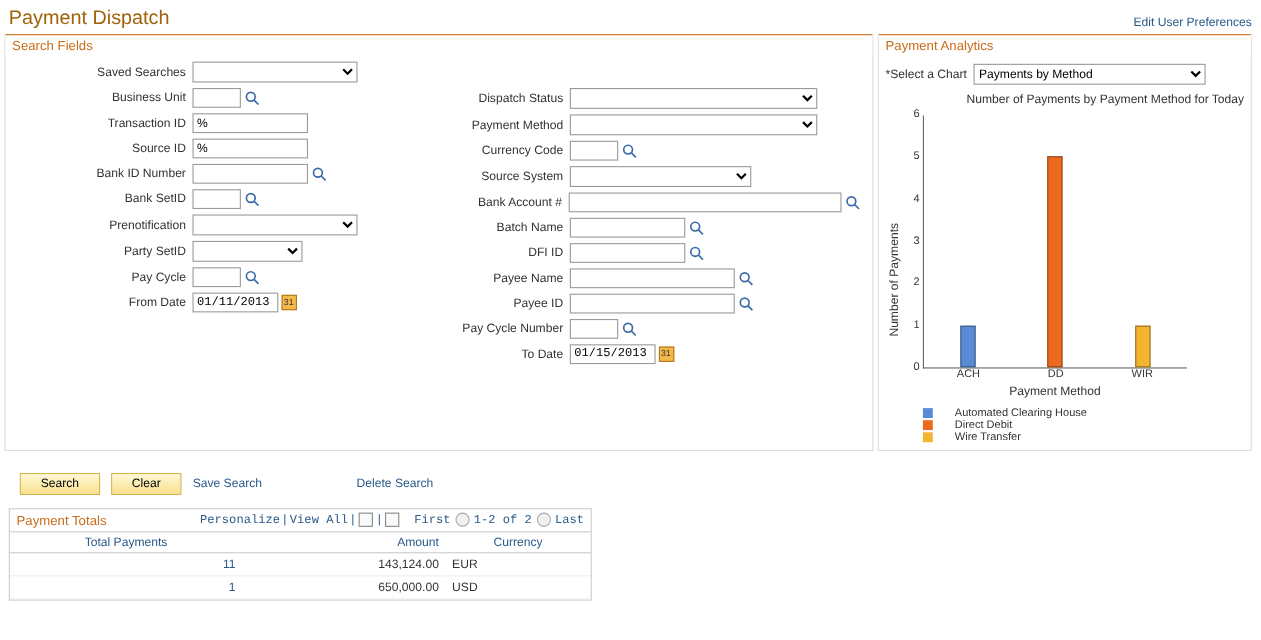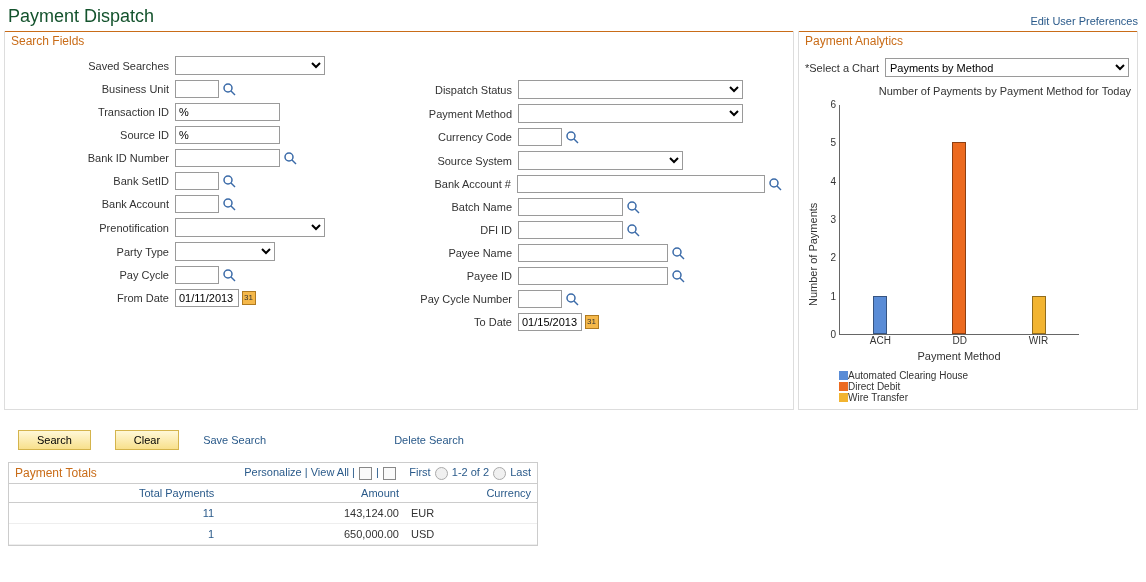--- a/index.html
+++ b/index.html
@@ -12,21 +12,21 @@
     background: #fff;
   }
   .page-header {
     display: flex;
     justify-content: space-between;
     align-items: flex-end;
     padding: 2px 4px 4px 4px;
   }
   .page-title {
     font-size: 18px;
-    color: #14532d;
+    color: #a16207;
     font-weight: normal;
     margin: 0;
   }
   .pref-link { color: #2a5a8a; cursor: pointer; }
   .panels {
     display: flex;
     gap: 4px;
   }
   .panel {
     border: 1px solid #ddd;
@@ -59,21 +59,21 @@
   input[type=text] {
     height: 18px;
     border: 1px solid #9a9a9a;
     padding: 1px 3px;
     font-size: 11px;
   }
   .w-sm { width: 44px; }
   .w-md { width: 105px; }
   .w-lg { width: 150px; }
   .w-xl { width: 250px; }
-  .w-date { width: 64px; }
+  .w-date { width: 78px; font-family: Liberation Mono, monospace; }
   select {
     height: 19px;
     border: 1px solid #9a9a9a;
     font-size: 11px;
     background: #fff;
   }
   .sel-sm { width: 100px; }
   .sel-md { width: 150px; }
   .sel-lg { width: 165px; }
   .sel-xl { width: 225px; }
@@ -89,21 +89,21 @@
     border: 1px solid #b07a20;
     display: inline-block;
     margin-left: 3px;
     cursor: pointer;
     position: relative;
   }
   .cal-icon::after{
     content: "31"; position: absolute; top:1px; left:1px; font-size:8px; color:#333;
   }
   .actions {
-    display: flex; align-items: center; gap: 24px;
+    display: flex; align-items: center; gap: 10px;
     padding: 20px 4px 8px 14px;
   }
   .ps-btn {
     background: linear-gradient(#fff8d8,#f8e08c);
     border: 1px solid #d4b44c;
     padding: 3px 18px;
     font-size: 11px;
     cursor: pointer;
   }
   .link { color: #2a5a8a; cursor: pointer; }
@@ -116,33 +116,33 @@
     display: flex;
     align-items: center;
     padding: 3px 6px;
     border-bottom: 1px solid #ccc;
   }
   .totals-title {
     color: #c96c18; font-size: 12px;
     flex: 0 0 auto; margin-right: auto;
   }
   .tool-links { color: #2a5a8a; }
-  .tool-links span { cursor: pointer; }
+  .tool-links span { cursor: pointer; font-family: Liberation Mono, monospace; }
   .tool-icon {
     display:inline-block; width:13px; height:13px; border:1px solid #888;
     vertical-align: middle; margin: 0 1px; cursor:pointer; background:#fafafa;
   }
   .nav-icon {
     display:inline-block; width:13px; height:13px; border:1px solid #aaa;
     border-radius: 50%; vertical-align: middle; margin: 0 1px; background:#f0f0f0;
     cursor:pointer;
   }
   table.grid { width: 100%; border-collapse: collapse; }
   table.grid th {
-    text-align: right; padding: 3px 6px; color: #2a5a8a; font-weight: normal;
+    text-align: center; padding: 3px 6px; color: #2a5a8a; font-weight: normal;
     border-bottom: 1px solid #ccc;
   }
   table.grid th.ra, table.grid td.ra { text-align: right; }
   table.grid td { padding: 4px 6px; border-bottom: 1px solid #eee; }
   table.grid td.link { color:#2a5a8a; }
   .analytics-body { padding: 6px; }
   .chart-select-row { display:flex; align-items:center; gap:6px; margin-bottom:8px; }
   .chart-select-row label { font-weight: normal; }
   .chart-title { text-align:right; font-size:11px; margin: 4px 0 8px 0; }
   .chart-wrap { display:flex; }
@@ -158,21 +158,21 @@
   .yticks { position:absolute; left:-18px; top:0; bottom:0; width:16px; }
   .ytick { position:absolute; right:2px; font-size:10px; transform: translateY(50%); }
   .bars { position:absolute; left:0; right:0; bottom:0; top:0; display:flex; justify-content:space-around; align-items:flex-end; }
   .bar { width: 14px; border:1px solid rgba(0,0,0,.4); }
   .bar.c0 { background:#5a8cd6; }
   .bar.c1 { background:#ec6a1f; }
   .bar.c2 { background:#f2b431; }
   .xticks { display:flex; justify-content:space-around; margin-left:18px; width:240px; font-size:10px; }
   .xlab { text-align:center; margin-left:18px; width:240px; font-size:11px; margin-top:4px; }
   .legend { margin-left: 18px; margin-top:8px; font-size:10px; }
-  .legend .li { display:flex; align-items:center; gap:0; line-height:11px; }
+  .legend .li { display:flex; align-items:center; gap:20px; line-height:11px; }
   .swatch { width:9px; height:9px; display:inline-block; }
   .swatch.c0{background:#5a8cd6;} .swatch.c1{background:#ec6a1f;} .swatch.c2{background:#f2b431;}
   .ast::before{content:"*";}
 </style>
 </head>
 <body>
 
 <div class="page-header">
   <h1 class="page-title">Payment Dispatch</h1>
   <span class="pref-link">Edit User Preferences</span>
@@ -221,35 +221,25 @@
           <span class="flabel">Bank SetID</span>
           <input type="text" class="w-sm" style="">
           <span class="lookup-icon">
               <svg width="14" height="14" viewBox="0 0 14 14">
                 <circle cx="6" cy="6" r="4" fill="none" stroke="#3a6aa8" stroke-width="1.5"></circle>
                 <line x1="9" y1="9" x2="13" y2="13" stroke="#3a6aa8" stroke-width="1.5"></line>
               </svg>
             </span>
         </div>
         <div class="frow">
-          <span class="flabel">Bank Account</span>
-          <input type="text" class="w-sm" style="">
-          <span class="lookup-icon">
-              <svg width="14" height="14" viewBox="0 0 14 14">
-                <circle cx="6" cy="6" r="4" fill="none" stroke="#3a6aa8" stroke-width="1.5"></circle>
-                <line x1="9" y1="9" x2="13" y2="13" stroke="#3a6aa8" stroke-width="1.5"></line>
-              </svg>
-            </span>
-        </div>
-        <div class="frow">
           <span class="flabel">Prenotification</span>
           <select class="sel-md"></select>
         </div>
         <div class="frow">
-          <span class="flabel">Party Type</span>
+          <span class="flabel">Party SetID</span>
           <select class="sel-sm"></select>
         </div>
         <div class="frow">
           <span class="flabel">Pay Cycle</span>
           <input type="text" class="w-sm" style="">
           <span class="lookup-icon">
               <svg width="14" height="14" viewBox="0 0 14 14">
                 <circle cx="6" cy="6" r="4" fill="none" stroke="#3a6aa8" stroke-width="1.5"></circle>
                 <line x1="9" y1="9" x2="13" y2="13" stroke="#3a6aa8" stroke-width="1.5"></line>
               </svg>
@@ -353,21 +343,21 @@
         </div>
       </div>
     </div>
   </div>
 
   <div class="panel panel-right">
     <div class="panel-title">Payment Analytics</div>
     <div class="analytics-body">
       <div class="chart-select-row">
         <label class="ast">Select a Chart</label>
-        <select style="width:244px">
+        <select style="width:211px">
           <option>Payments by Method</option>
         </select>
       </div>
       <div class="chart-title">Number of Payments by Payment Method for Today</div>
       <div class="chart-wrap">
         <div class="ylab">Number of Payments</div>
         <div>
           <div class="plot-area">
             <div class="yticks" id="yticks">
                 <div class="ytick" style="bottom: 0px;">0</div>
@@ -407,21 +397,21 @@
         </div>
       </div>
     </div>
   </div>
 </div>
 
 <div class="actions">
   <button class="ps-btn">Search</button>
   <button class="ps-btn">Clear</button>
   <span class="link">Save Search</span>
-  <span class="link" style="margin-left:104px">Delete Search</span>
+  <span class="link" style="margin-left:76px">Delete Search</span>
 </div>
 
 <div class="totals-box">
   <div class="totals-header">
     <span class="totals-title">Payment Totals</span>
     <span class="tool-links">
       <span class="link">Personalize</span> |
       <span>View All</span> |
       <span class="tool-icon"></span> |
       <span class="tool-icon"></span>

